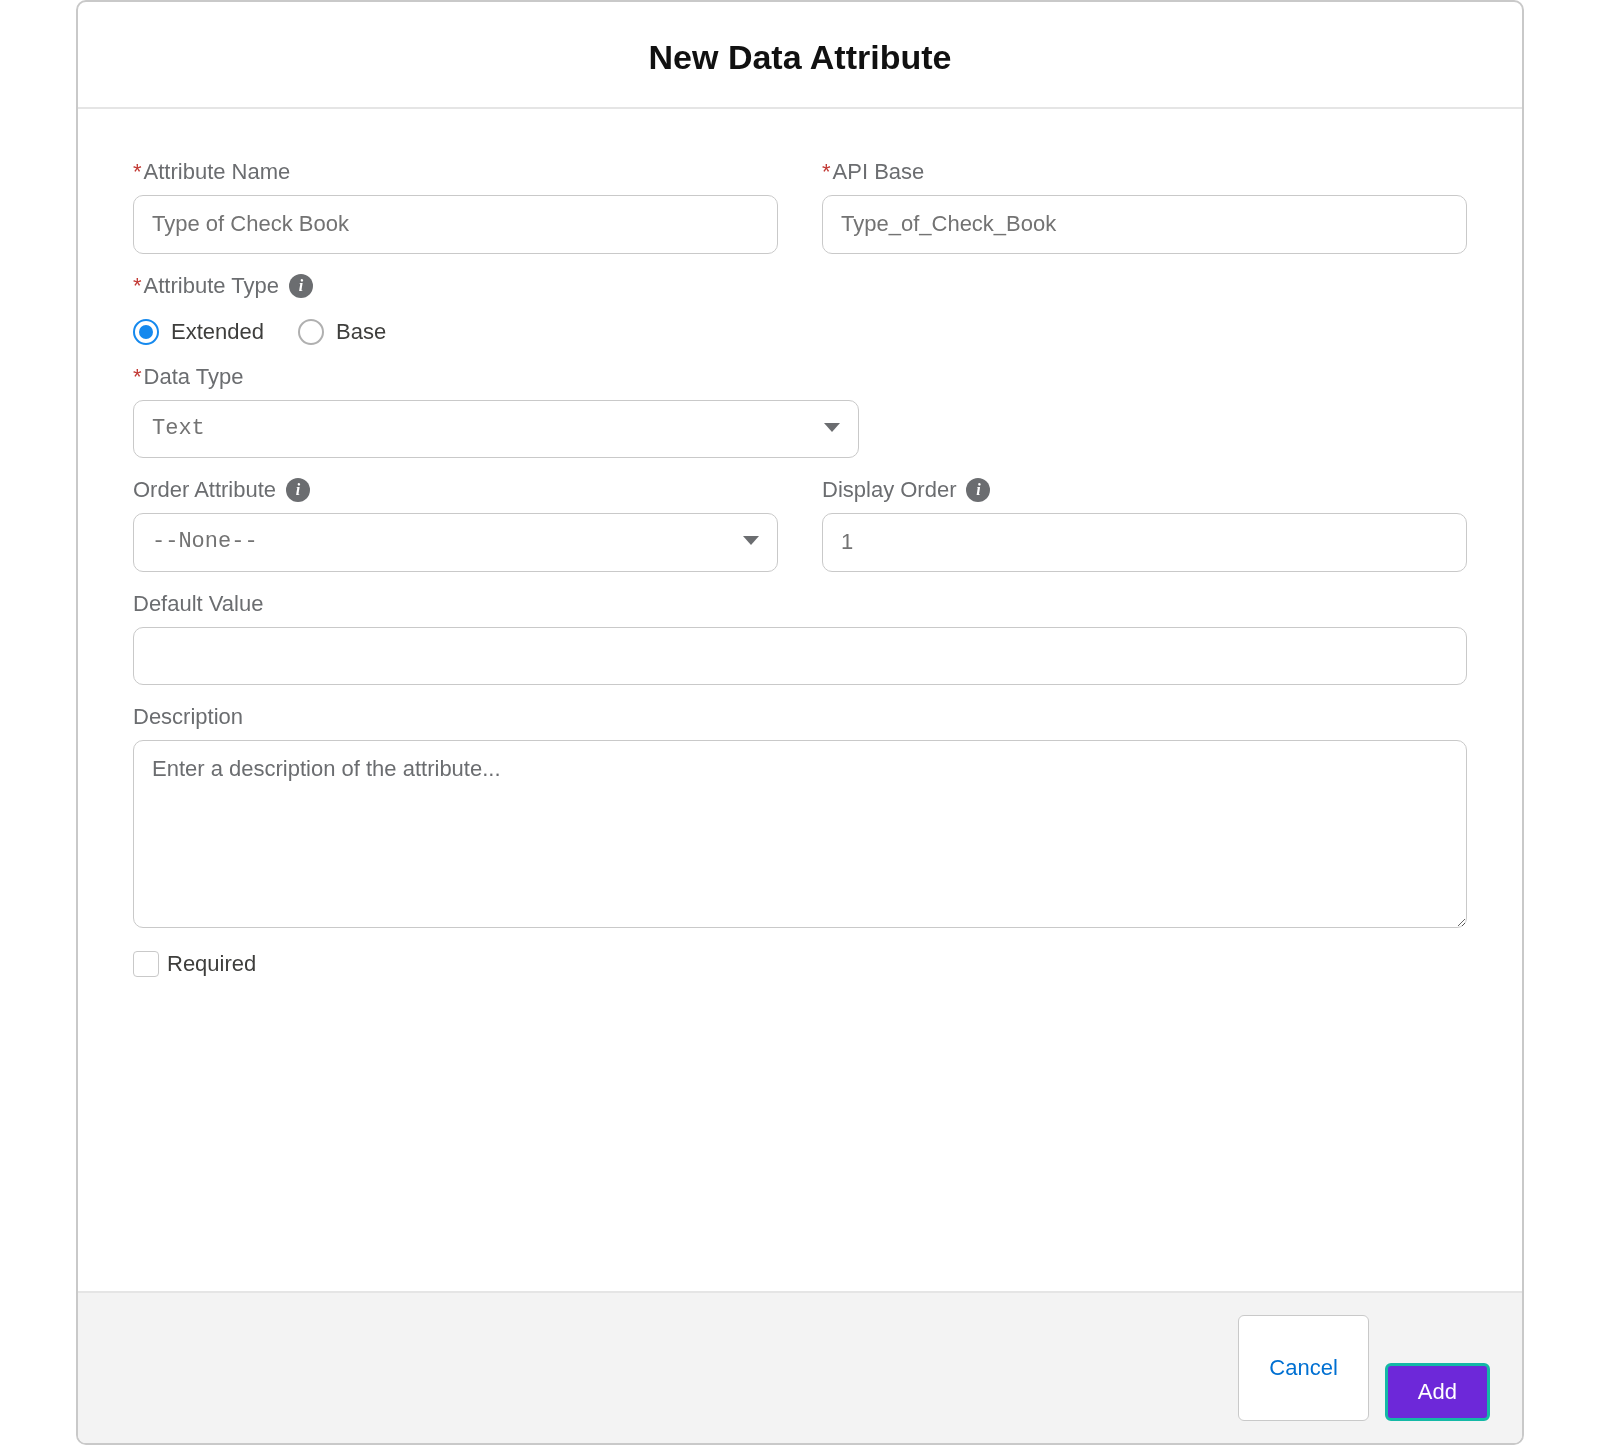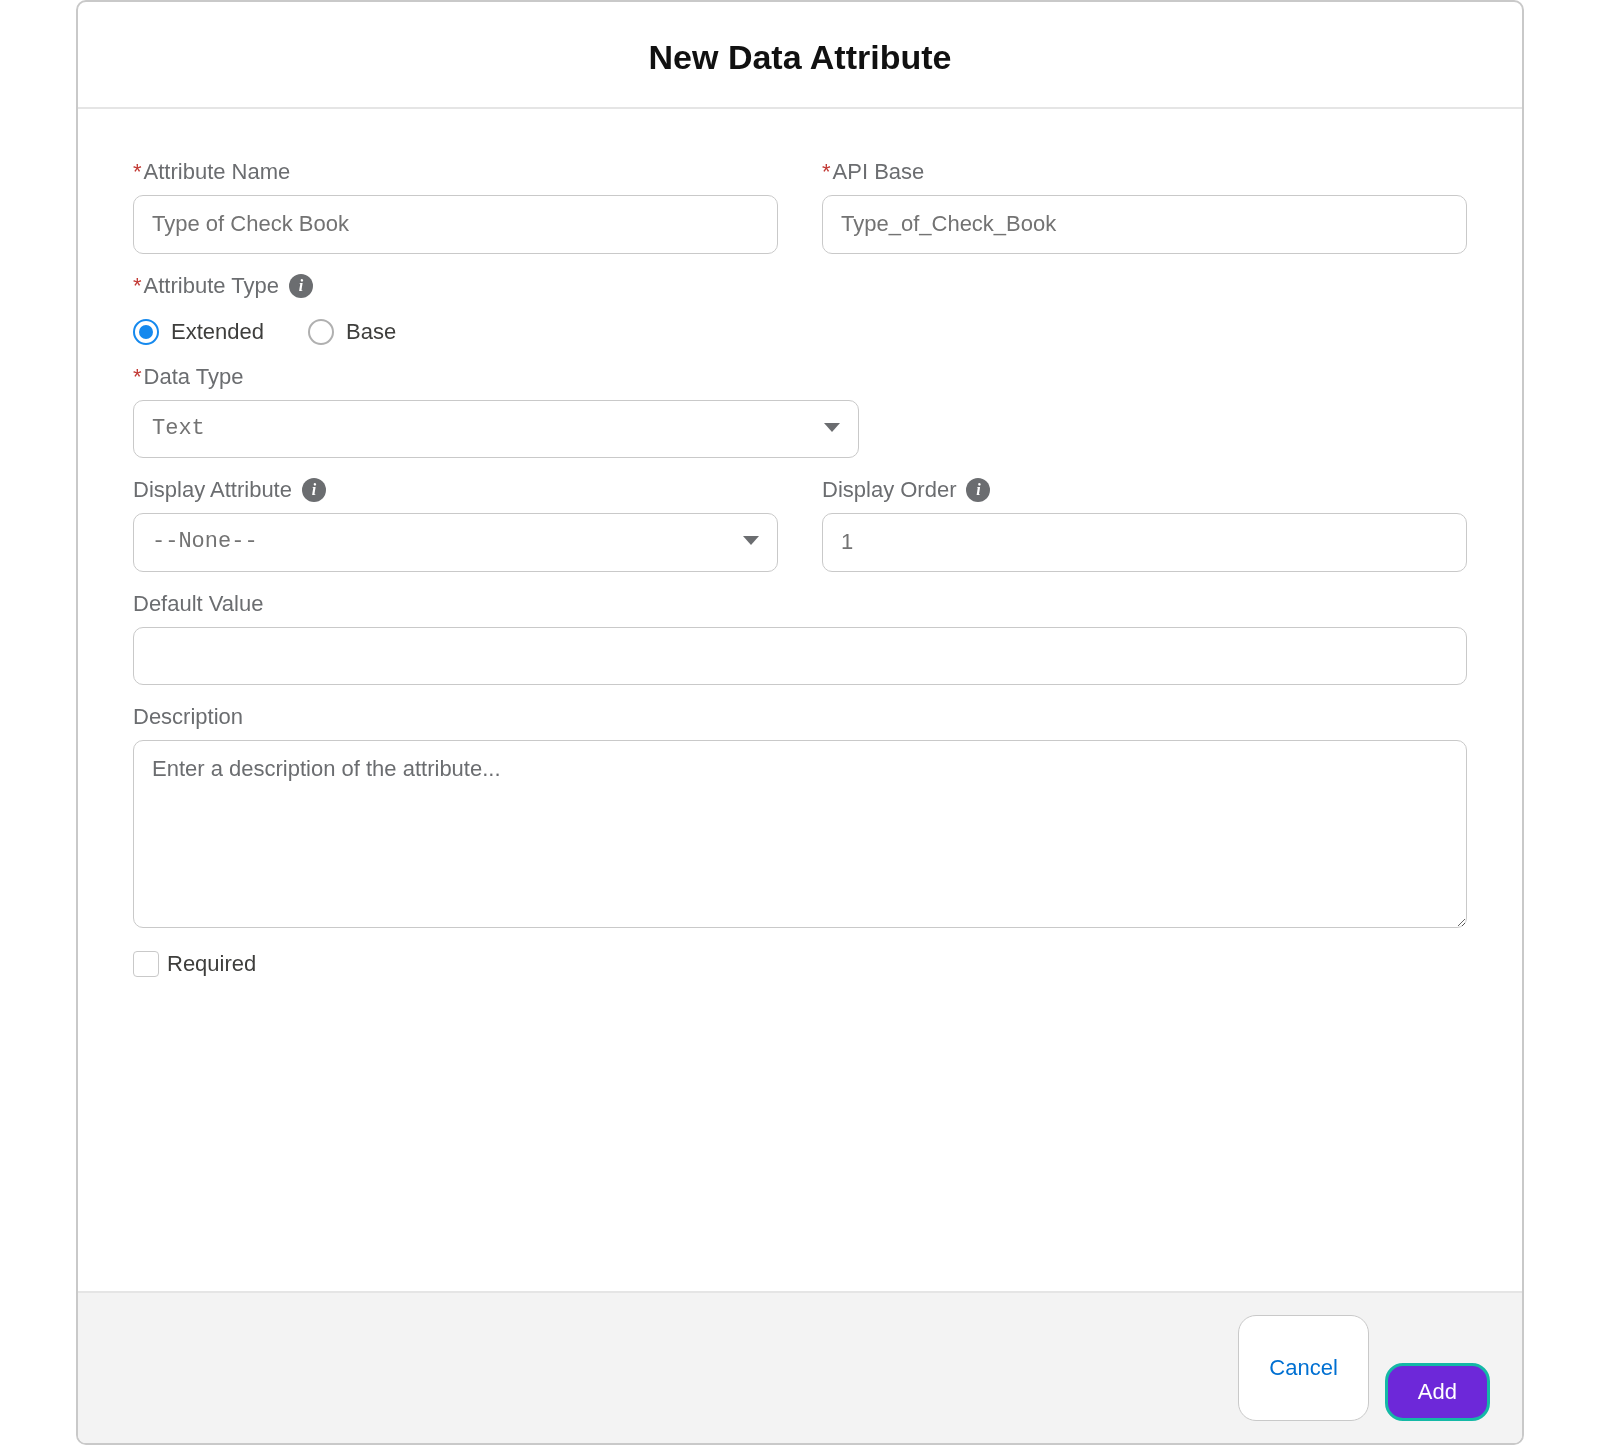--- a/index.html
+++ b/index.html
@@ -100,21 +100,21 @@
     align-items: center;
     justify-content: center;
     font-size: 16px;
     font-weight: 700;
     font-style: italic;
     font-family: Georgia, serif;
     flex: 0 0 auto;
   }
   .radio-group {
     display: flex;
-    gap: 44px;
+    gap: 34px;
     margin-top: 20px;
   }
   .radio-item {
     display: flex;
     align-items: center;
     gap: 12px;
     font-size: 22px;
     color: #3e3e3c;
     cursor: pointer;
   }
@@ -158,21 +158,21 @@
     background: #f3f3f3;
     border-top: 2px solid #e5e5e5;
     padding: 22px 32px;
     display: flex;
     justify-content: flex-end;
     gap: 16px;
   }
   .btn {
     font-size: 22px;
     padding: 14px 30px;
-    border-radius: 18px;
+    border-radius: 6px;
     cursor: pointer;
     font-family: inherit;
     line-height: 1.1;
   }
   .btn-neutral {
     background: #fff;
     border: 1px solid #c9c9c9;
     color: #0070d2;
   }
   .btn-brand {
@@ -240,21 +240,21 @@
                 <path d="M1 1 L9 10 L17 1 Z" fill="#6b6d70"></path>
               </svg>
           </span>
         </div>
       </div>
     </div>
 
     <div class="row">
       <div class="col">
         <div class="field-label">
-          <span>Display Attribute</span>
+          <span>Order Attribute</span>
           <span class="info-icon">i</span>
         </div>
         <div class="select-wrap">
           <div class="select">--None--</div>
           <span class="select-caret">
             <svg width="18" height="12" viewBox="0 0 18 12">
                 <path d="M1 1 L9 10 L17 1 Z" fill="#6b6d70"></path>
               </svg>
           </span>
         </div>

